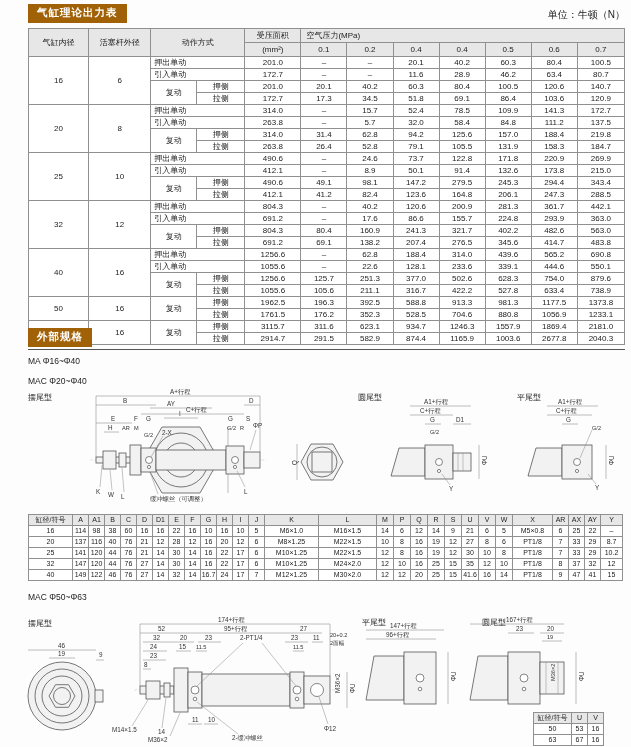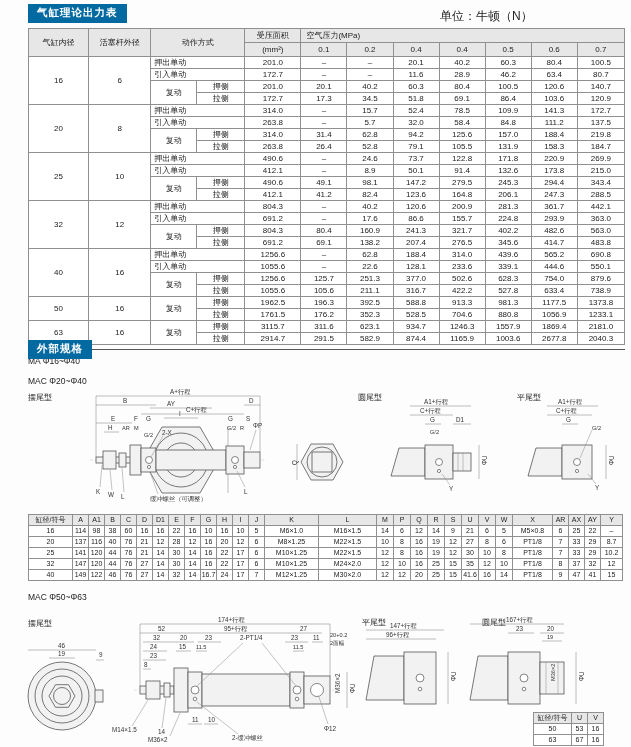--- a/index.html
+++ b/index.html
@@ -1,22 +1,22 @@
 <!DOCTYPE html>
 <html><head>
 <meta charset="utf-8">
 <style>
   html,body{margin:0;padding:0}
   body{width:631px;height:747px;position:relative;background:#fdfdfd;
        font-family:"Liberation Sans",sans-serif;color:#222;overflow:hidden}
   .abs{position:absolute}
-  .title-box{background:#0369a1;color:#fff;font-weight:bold;font-size:10.5px;
+  .title-box{background:#a16207;color:#fff;font-weight:bold;font-size:10.5px;
              padding:2px 9px 3px;display:inline-block;letter-spacing:1px;z-index:2}
   .rule{position:absolute;height:1px;background:#555;z-index:1}
-  .unit{font-size:12px;color:#222}
+  .unit{font-size:10px;text-align:right;color:#222}
   .rangeln{font-size:8.5px;color:#222}
   .lbl{font-size:8px;color:#222}
   table{border-collapse:collapse;table-layout:fixed}
   .ft{border:1px solid #555;background:#fff}
   .ft th,.ft td{border:1px solid #909090;font-size:8px;font-weight:normal;
                 text-align:center;padding:0;line-height:1.15;height:11px;
                 white-space:nowrap;overflow:hidden}
   .ft th{background:#e7e7e7;height:13px}
   .ft th.pl{text-align:left;padding-left:5px}
   .ft td.mode{text-align:left;padding-left:3px}
@@ -356,21 +356,21 @@
         <td>874.4</td>
         <td>1165.9</td>
         <td>1003.6</td>
         <td>2677.8</td>
         <td>2040.3</td>
       </tr>
     </tbody>
 </table>
 
 <div class="rule" style="left:28px;top:349px;width:597px"></div>
-<div class="abs title-box" style="left:28px;top:340px">外部规格</div>
+<div class="abs title-box" style="left:28px;top:328px">外部规格</div>
 <div class="abs rangeln" style="left:28px;top:356px">MA Φ16~Φ40</div>
 <div class="abs rangeln" style="left:28px;top:376px">MAC Φ20~Φ40</div>
 
 <div class="abs lbl" style="left:28px;top:392px">摆尾型</div>
 <div class="abs lbl" style="left:358px;top:392px">圆尾型</div>
 <div class="abs lbl" style="left:517px;top:392px">平尾型</div>
 
 <svg style="left:0;top:388px" width="631" height="126" viewBox="0 0 631 126">
 
   <g>

